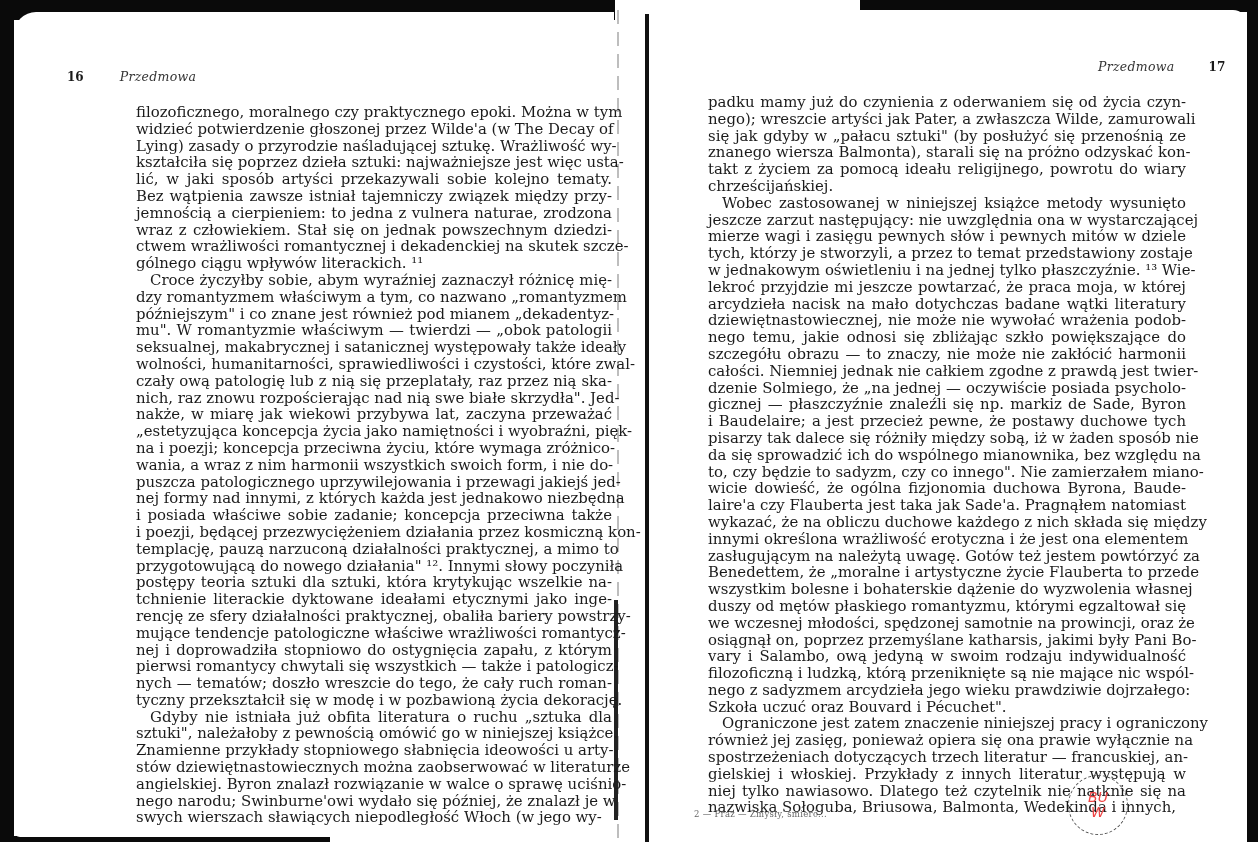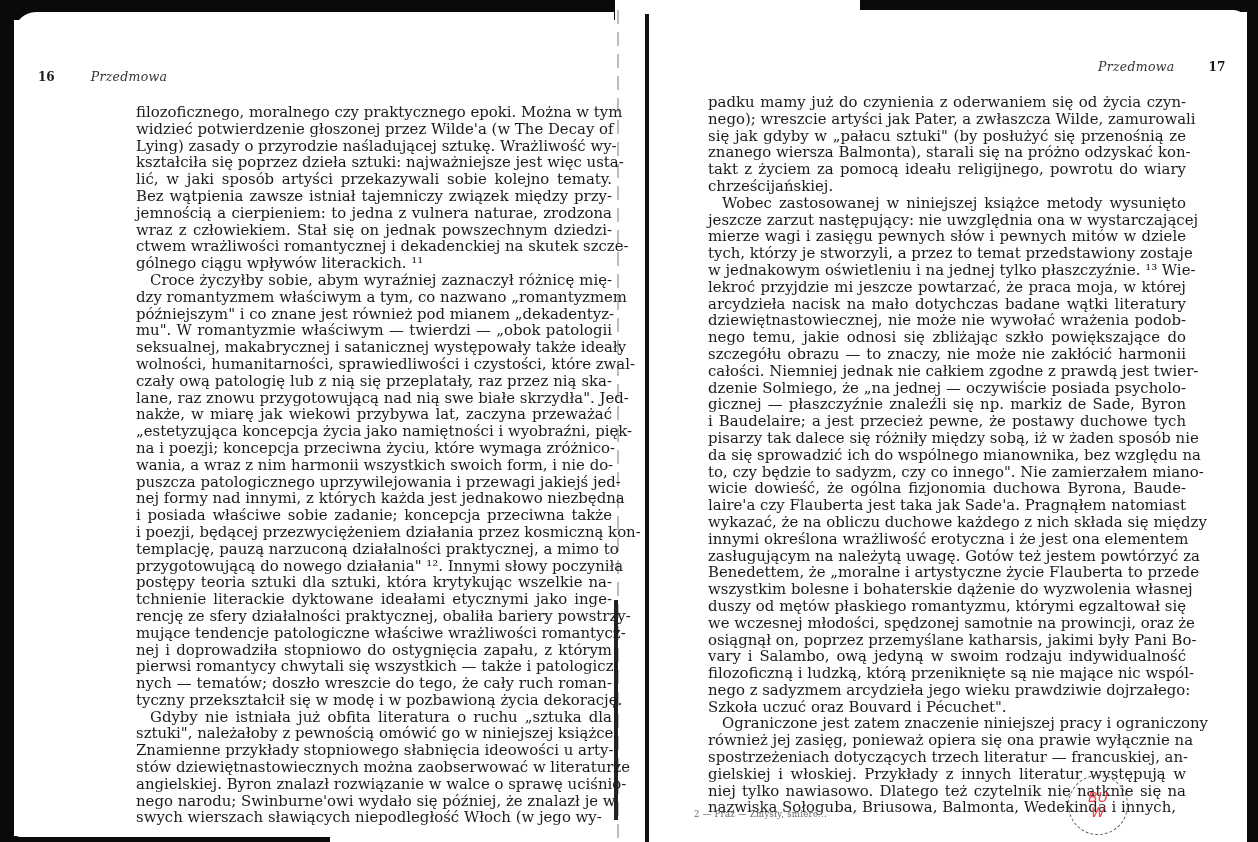--- a/index.html
+++ b/index.html
@@ -23,21 +23,21 @@
     position:absolute; left:642px; top:10px; width:605px; height:832px; background:#fff;
     border-top-right-radius:14px;
   }
   
   .gutter-line-1 { position:absolute; left:617px; top:10px; width:2px; height:832px;
     background:repeating-linear-gradient(#888 0 14px, transparent 14px 22px); opacity:.55; }
   .gutter-line-2 { position:absolute; left:645px; top:14px; width:4px; height:828px; background:#111; }
   .gutter-line-3 { position:absolute; left:614px; top:600px; width:4px; height:220px; background:#222; }
 
   .running-head { position:absolute; font-size:12.5px; }
-  .running-head .num { font-weight:bold; font-family:"DejaVu Serif", serif; font-size:12px; }
+  .running-head .num { font-weight:bold; font-family:"DejaVu Serif", serif; font-size:12px;margin-left:29px; }
   .running-head .title { font-style:italic; letter-spacing:.3px; color:#333; }
   .rh-left { left:38px; top:69px; }
   .rh-left .title { margin-left:32px; }
   .rh-right { left:1098px; top:59px; }
   .rh-right .num { margin-left:30px; }
 
   .text-block { position:absolute; font-size:14.9px; line-height:16.8px; color:#1b1b1b; }
   .tb-left { left:104px; top:104px; width:476px;margin-left:32px; }
   .tb-right { left:694px; top:94px; width:478px;margin-left:14px; }
   .line { display:block; white-space:nowrap; text-align:justify; text-align-last:justify; height:16.8px; }
@@ -88,21 +88,21 @@
     <span class="line">wraz z człowiekiem. Stał się on jednak powszechnym dziedzi-</span>
     <span class="line">ctwem wrażliwości romantycznej i dekadenckiej na skutek szcze-</span>
     <span class="line last">gólnego ciągu wpływów literackich. ¹¹</span>
     <span class="line indent">Croce życzyłby sobie, abym wyraźniej zaznaczył różnicę mię-</span>
     <span class="line">dzy romantyzmem właściwym a tym, co nazwano „romantyzmem</span>
     <span class="line">późniejszym" i co znane jest również pod mianem „dekadentyz-</span>
     <span class="line">mu". W romantyzmie właściwym — twierdzi — „obok patologii</span>
     <span class="line">seksualnej, makabrycznej i satanicznej występowały także ideały</span>
     <span class="line">wolności, humanitarności, sprawiedliwości i czystości, które zwal-</span>
     <span class="line">czały ową patologię lub z nią się przeplatały, raz przez nią ska-</span>
-    <span class="line">lane, raz znowu przygotowującą nad nią swe białe skrzydła". Jed-</span>
+    <span class="line">nich, raz znowu rozpościerając nad nią swe białe skrzydła". Jed-</span>
     <span class="line">nakże, w miarę jak wiekowi przybywa lat, zaczyna przeważać</span>
     <span class="line">„estetyzująca koncepcja życia jako namiętności i wyobraźni, pięk-</span>
     <span class="line">na i poezji; koncepcja przeciwna życiu, które wymaga zróżnico-</span>
     <span class="line">wania, a wraz z nim harmonii wszystkich swoich form, i nie do-</span>
     <span class="line">puszcza patologicznego uprzywilejowania i przewagi jakiejś jed-</span>
     <span class="line">nej formy nad innymi, z których każda jest jednakowo niezbędna</span>
     <span class="line">i posiada właściwe sobie zadanie; koncepcja przeciwna także</span>
     <span class="line">i poezji, będącej przezwyciężeniem działania przez kosmiczną kon-</span>
     <span class="line">templację, pauzą narzuconą działalności praktycznej, a mimo to</span>
     <span class="line">przygotowującą do nowego działania" ¹². Innymi słowy poczyniła</span>

